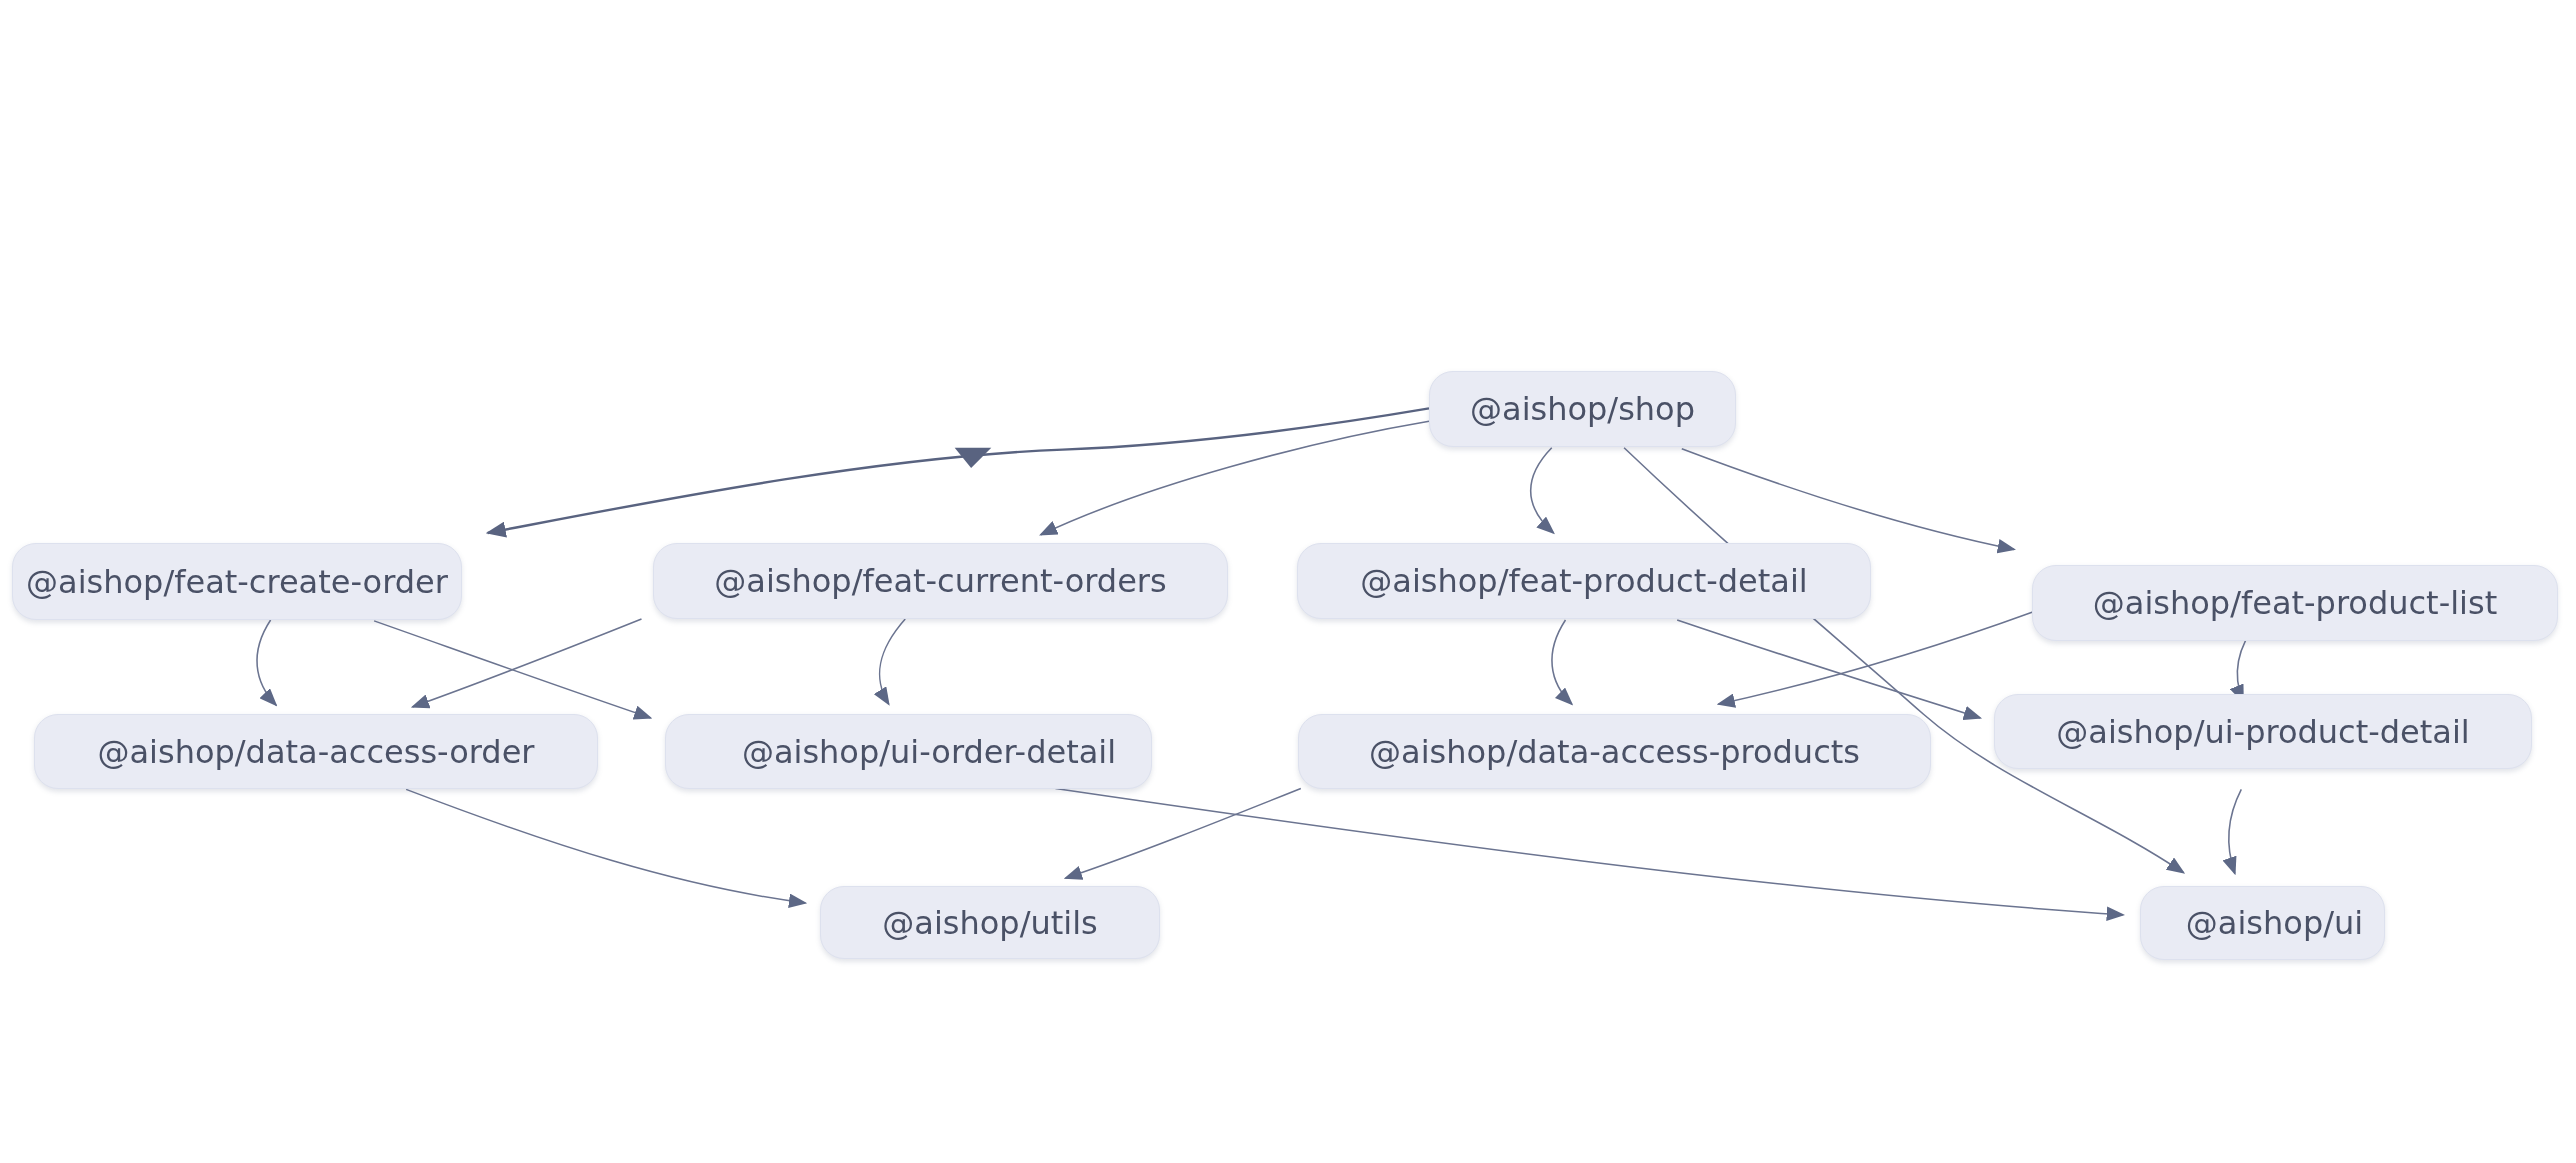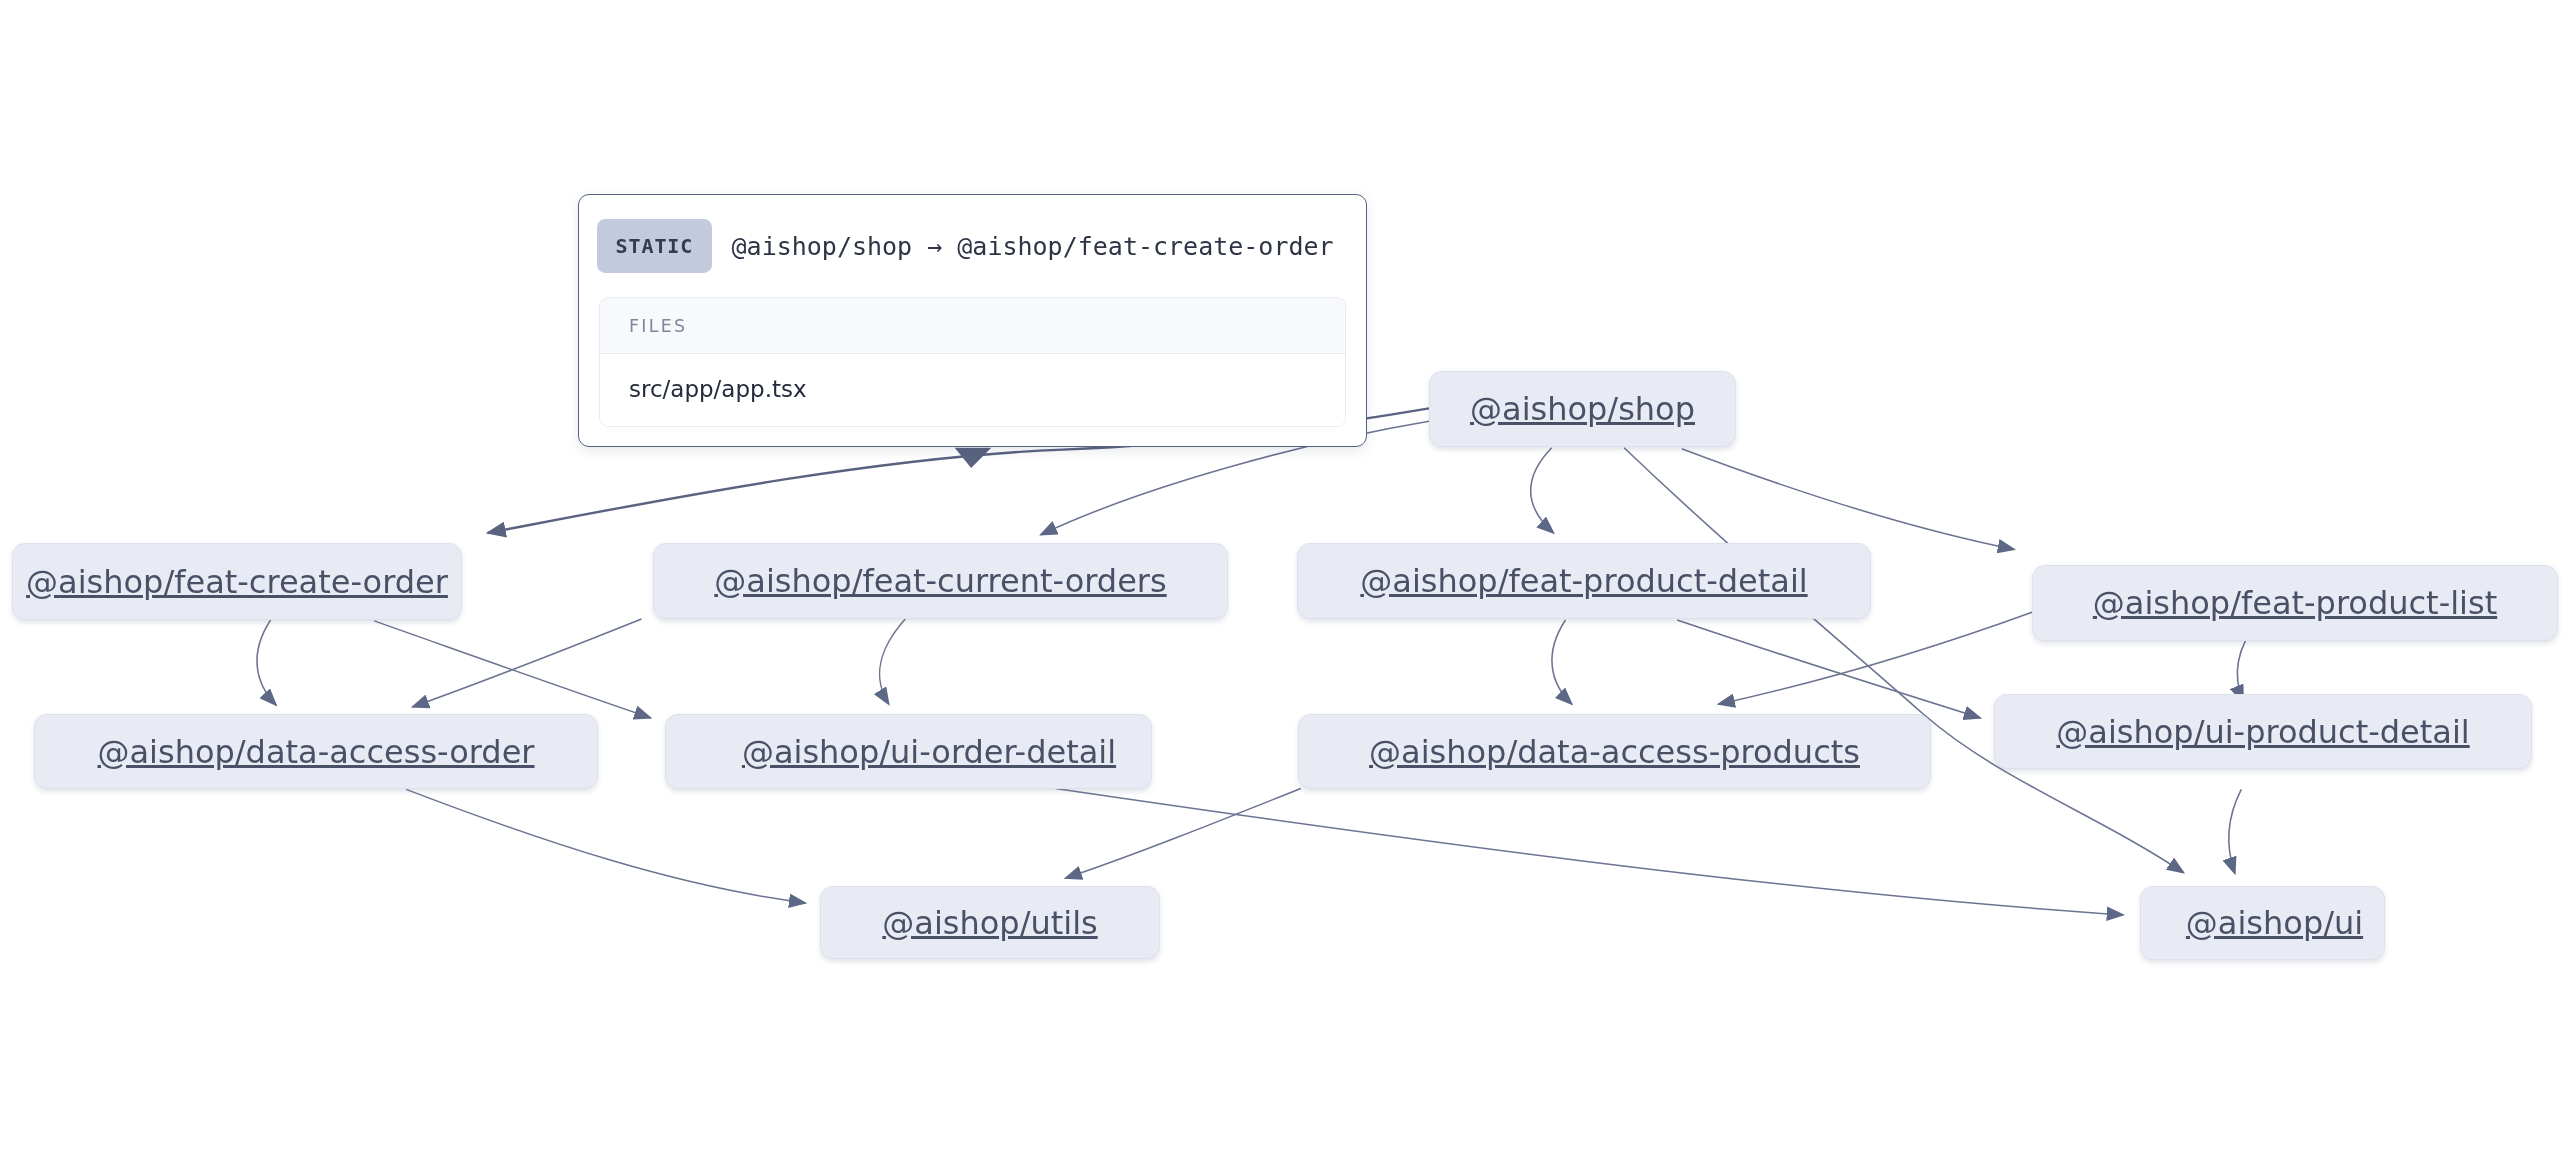--- a/index.html
+++ b/index.html
@@ -11,28 +11,27 @@
     overflow:hidden;
   }
   #edge-layer{position:absolute;left:0;top:0;z-index:1;}
   #edge-layer path.edge{fill:none;stroke:var(--edge);stroke-width:1.7px;}
   #edge-layer path.edge.hovered{stroke:var(--edge-hover);stroke-width:2.6px;}
   .node{
     position:absolute;z-index:2;
     display:flex;align-items:center;justify-content:center;
     background:var(--node-fill);
     border:0.9px solid var(--node-border);
-    border-radius:13px;
+    border-radius:24px;
     box-shadow:0 2.7px 5.5px rgba(100,110,140,0.18);
     color:var(--node-text);
     font-size:32px;
     white-space:nowrap;
     box-sizing:border-box;
     cursor:pointer;
-    text-decoration:underline;
   }
   .tooltip{
     position:absolute;z-index:3;
     background:#ffffff;
     border:1.8px solid var(--tooltip-border);
     border-radius:11px;
     box-shadow:0 3.7px 11px rgba(60,70,100,0.12);
     box-sizing:border-box;
   }
   .tooltip-header{
@@ -120,25 +119,15 @@
       <div class="node" style="left: 1297px; top: 543px; width: 574px; height: 76px;">@aishop/feat-product-detail</div>
       <div class="node" style="left: 2032px; top: 543px; width: 526px; height: 76px; margin-top: 22px;">@aishop/feat-product-list</div>
       <div class="node" style="left: 34px; top: 714px; width: 564px; height: 75px;">@aishop/data-access-order</div>
       <div class="node" style="left: 665px; top: 714px; width: 487px; height: 75px; padding-left: 41px;">@aishop/ui-order-detail</div>
       <div class="node" style="left: 1298px; top: 714px; width: 633px; height: 75px;">@aishop/data-access-products</div>
       <div class="node" style="left: 1994px; top: 694px; width: 538px; height: 75px;">@aishop/ui-product-detail</div>
       <div class="node" style="left: 820px; top: 886px; width: 340px; height: 73px;">@aishop/utils</div>
       <div class="node" style="left: 2140px; top: 886px; width: 245px; height: 74px; padding-left: 24px;">@aishop/ui</div>
     </div>
 
-  <div class="tooltip" id="edge-tooltip" style="left: 578px; top: 194px; width: 789px; height: 253px;">
-    <div class="tooltip-header">
-      <span class="badge">STATIC</span>
-      <span class="tooltip-title">@aishop/shop → @aishop/feat-create-order</span>
-    </div>
-    <div class="files-box">
-      <div class="files-header">FILES</div>
-      <div class="file-item">src/app/app.tsx</div>
-    </div>
-  </div>
 
 </div>
 
 
 </body></html>

